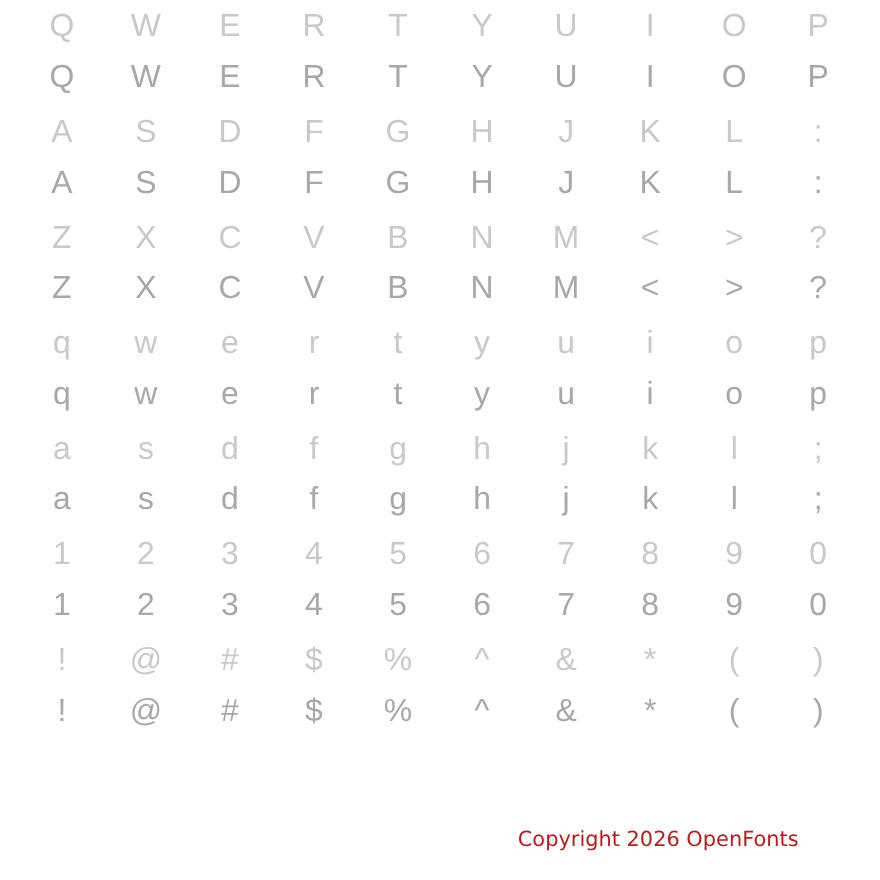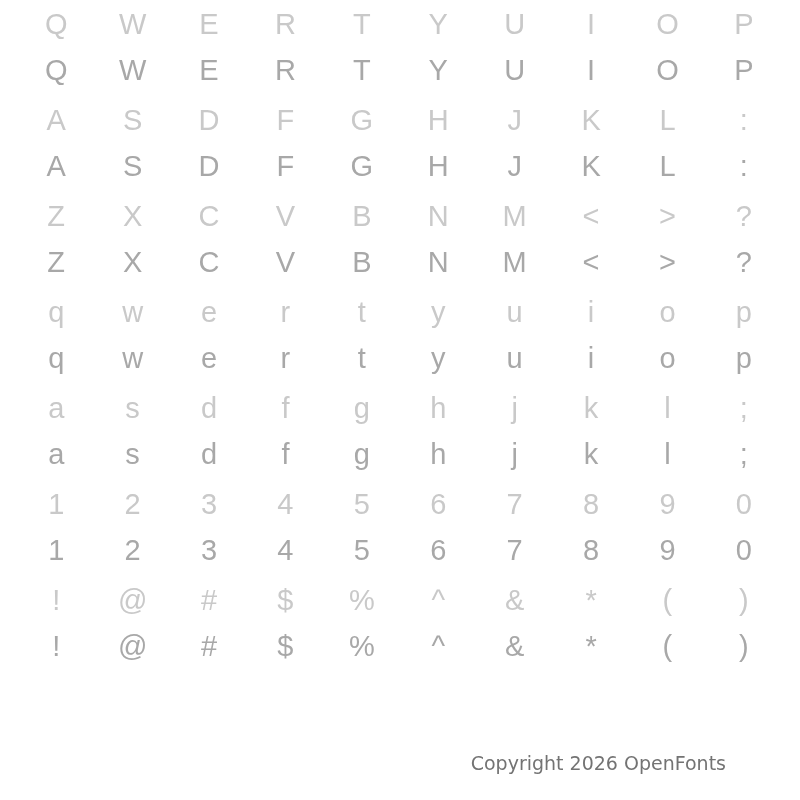--- a/index.html
+++ b/index.html
@@ -59,21 +59,21 @@
     font-weight: 300;
   }
   #footer {
     position: absolute;
     left: 0;
     right: 0;
     bottom: 26px;
     text-align: right;
     padding-right: 74px;
     font-size: 19px;
-    color: #737373;
+    color: #b91c1c;
     font-family: "DejaVu Sans", sans-serif;
   }
 </style>
 </head>
 <body>
 
 <div id="specimen">
     <div class="row-pair">
       <div class="glyph-row row-top">
         <div class="cell">Q</div>

